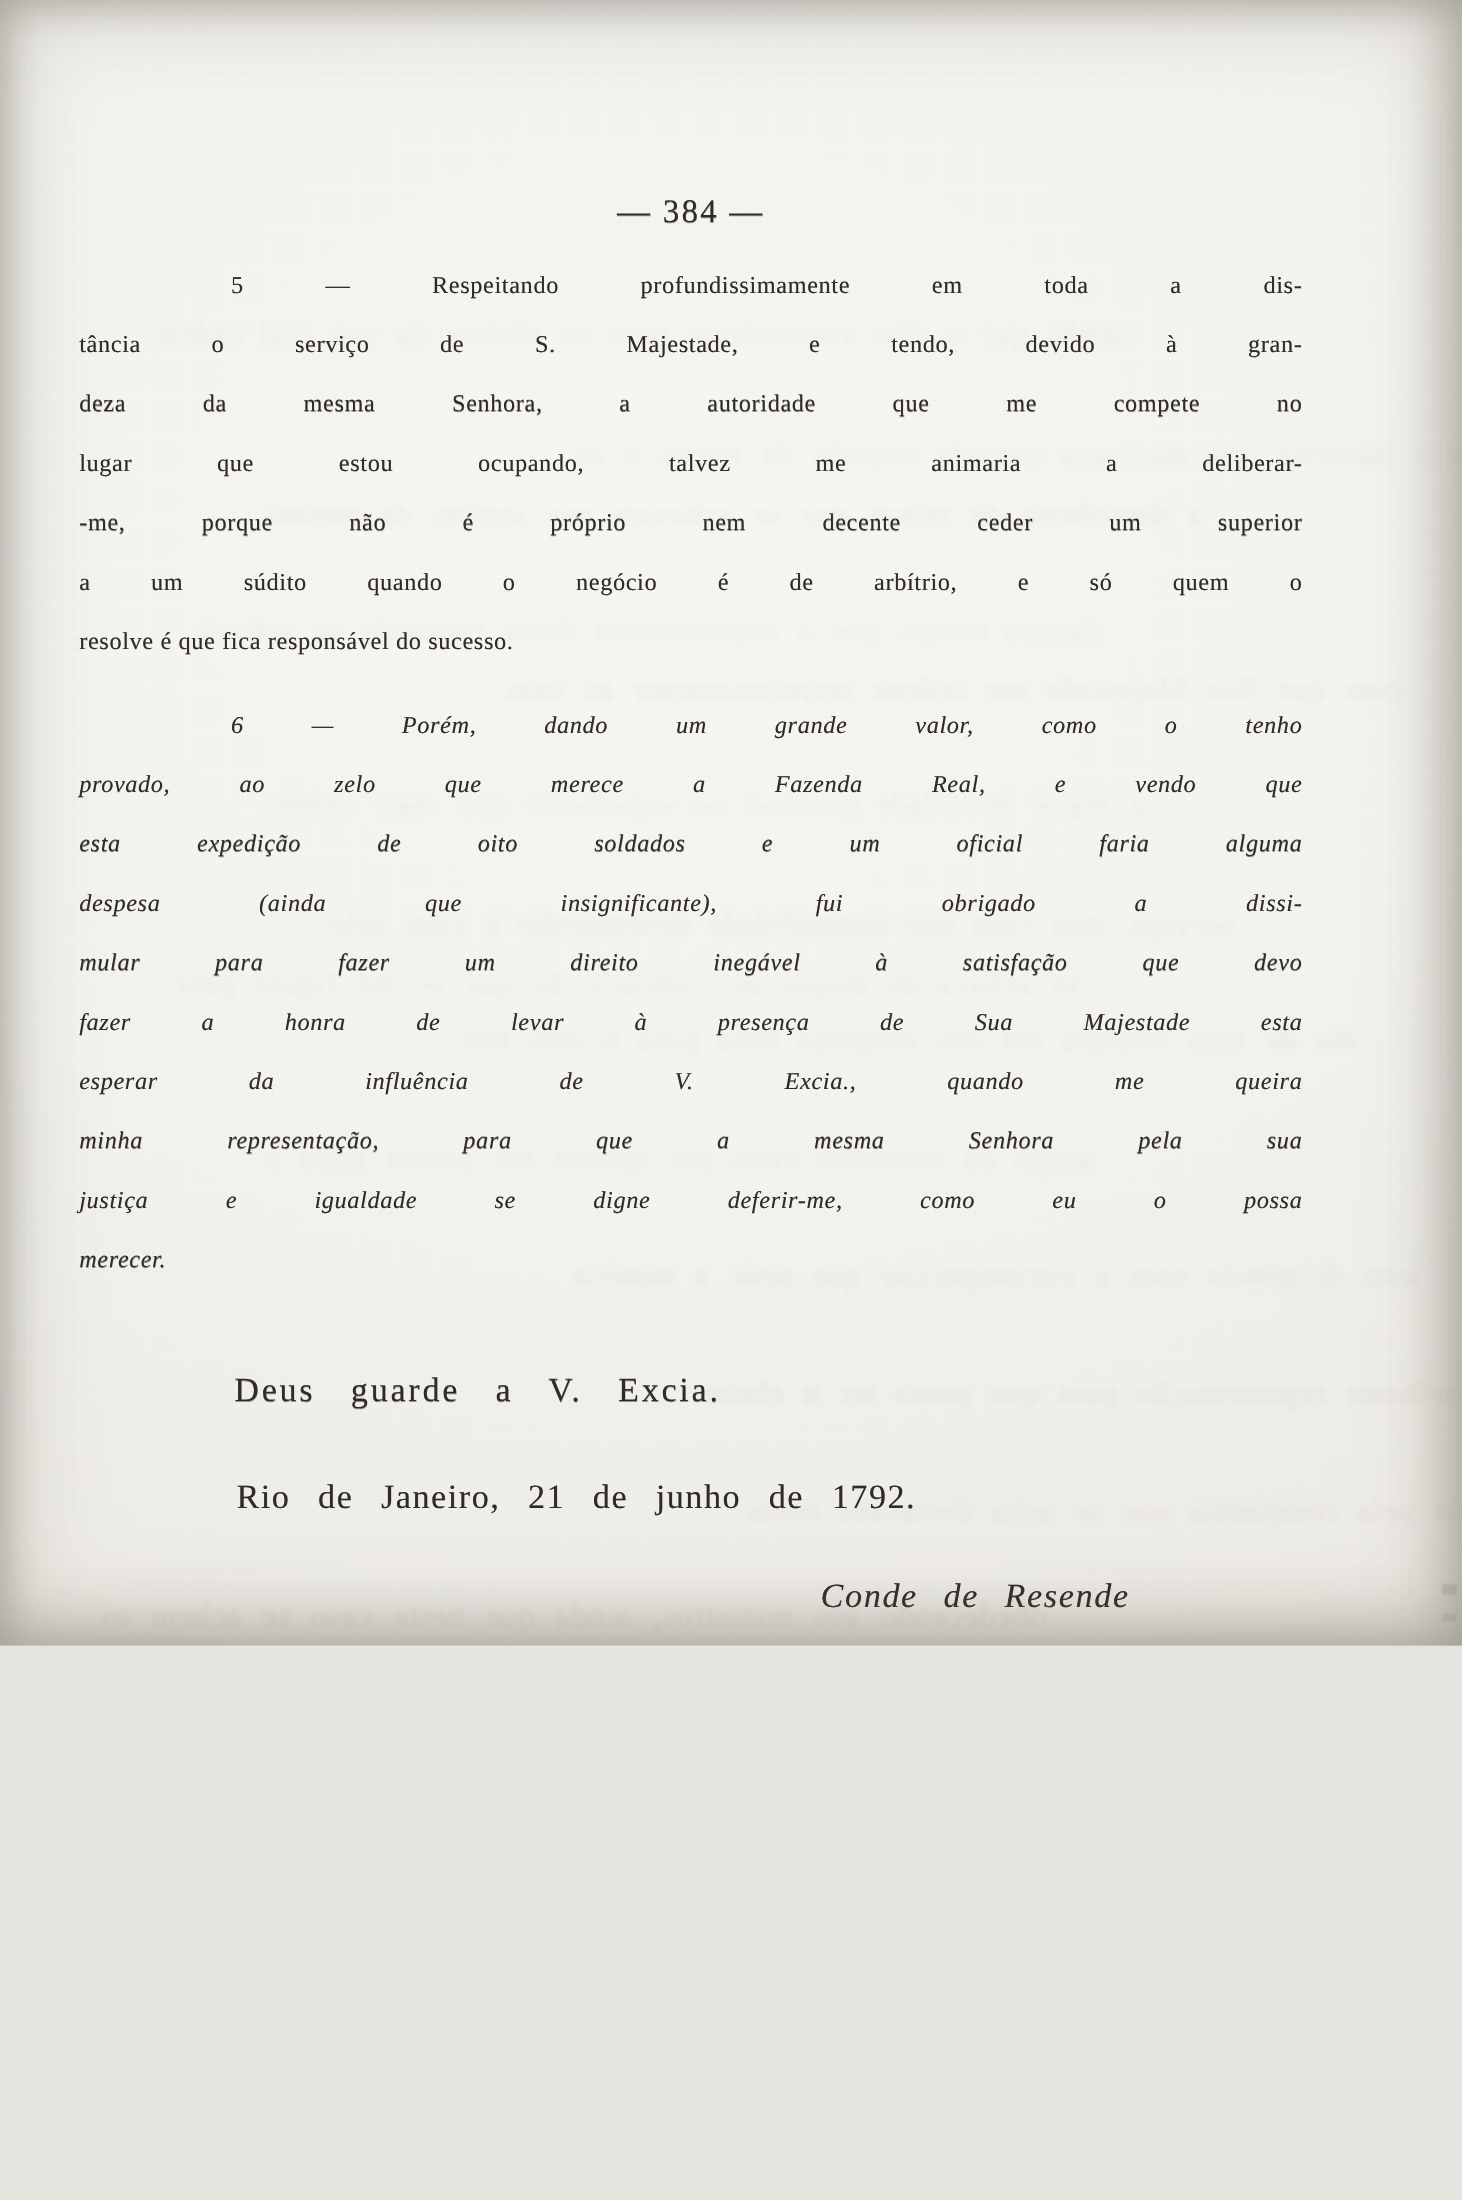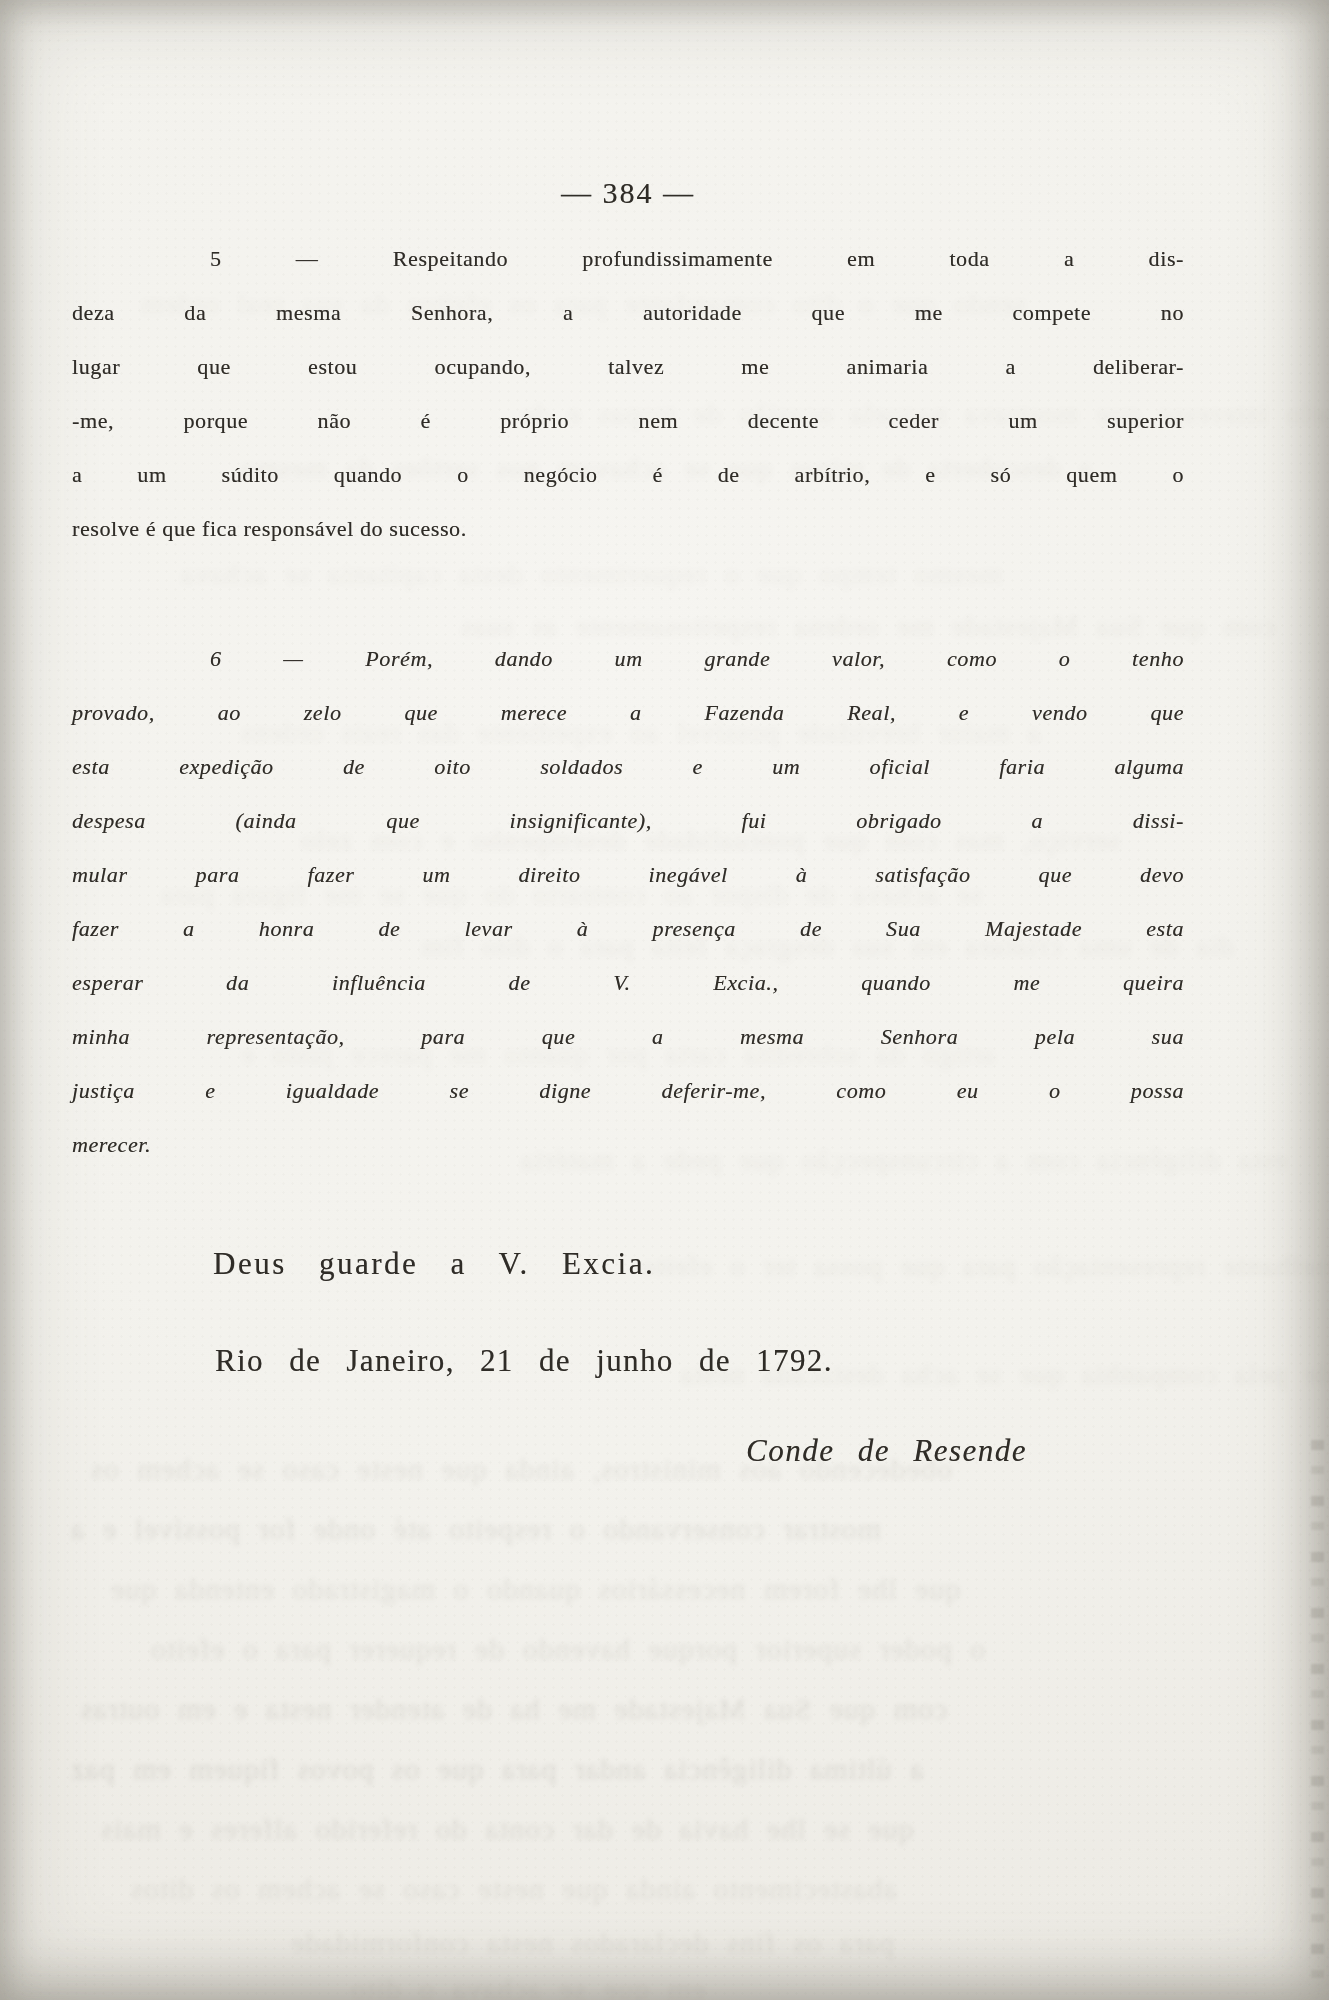--- a/index.html
+++ b/index.html
@@ -3,21 +3,21 @@
 <meta charset="utf-8">
 <title>— 384 —</title>
 <style>
   html, body { margin: 0; padding: 0; }
   body {
     width: 1329px; height: 2000px;
     background: #e6e4de;
     font-family: "Liberation Serif", "DejaVu Serif", serif;
   }
   .scan {
-    position: relative; width: 1329px; height: 2000px; overflow: hidden;
+    position: relative; width: 1329px; height: 1496px; overflow: hidden;
     background: radial-gradient(ellipse 120% 85% at 46% 32%,
       #f6f5f1 0%, #f3f2ed 48%, #edebe5 82%, #e5e3dc 100%);
     color: #2f2c27;
   }
   .grain {
     position: absolute; inset: 0; pointer-events: none;
     background-image: radial-gradient(rgba(96,92,82,0.05) 1px, transparent 1.4px);
     background-size: 9px 9px; opacity: .6;
   }
   .vignette {
@@ -97,20 +97,21 @@
   <div class="ghost lower" style="top:1872px;left:130px;opacity:.12">abastecimento ainda que neste caso se achem os ditos</div>
   <div class="ghost lower" style="top:1926px;left:290px;opacity:.11">para os fins declarados nesta conformidade</div>
   <div class="ghost lower" style="top:1972px;left:350px;opacity:.09">em que se achava o dito</div>
 
   <div class="edge-marks"></div>
 
   <div class="pageno">— 384 —</div>
 
   <p class="para p5">
     <span class="ln first">5 — Respeitando profundissimamente em toda a dis-</span>
+    <span class="ln">tância o serviço de S. Majestade, e tendo, devido à gran-</span>
     <span class="ln">deza da mesma Senhora, a autoridade que me compete no</span>
     <span class="ln">lugar que estou ocupando, talvez me animaria a deliberar-</span>
     <span class="ln">-me, porque não é próprio nem decente ceder um superior</span>
     <span class="ln">a um súdito quando o negócio é de arbítrio, e só quem o</span>
     <span class="ln last">resolve é que fica responsável do sucesso.</span>
   </p>
 
   <p class="para p6">
     <span class="ln first">6 — Porém, dando um grande valor, como o tenho</span>
     <span class="ln">provado, ao zelo que merece a Fazenda Real, e vendo que</span>

